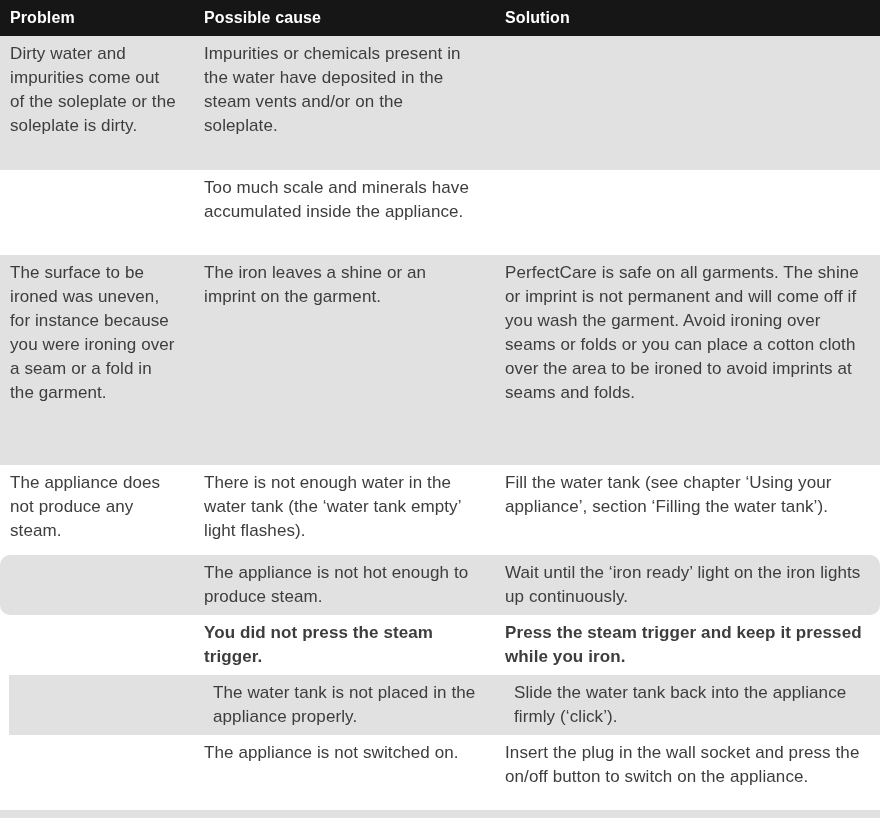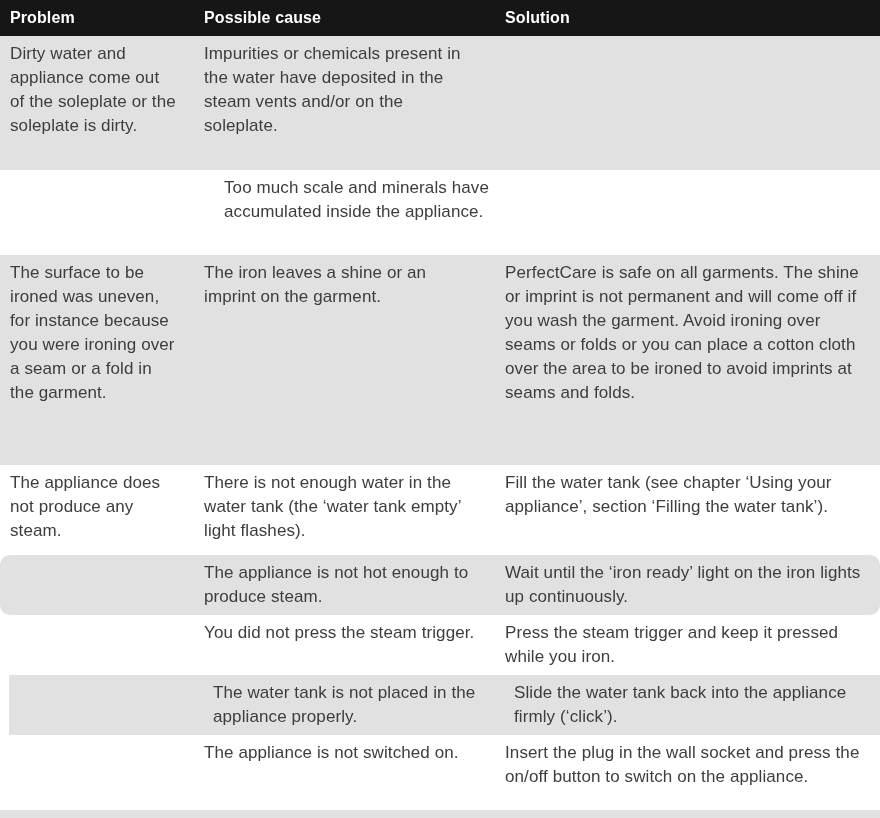--- a/index.html
+++ b/index.html
@@ -34,46 +34,46 @@
   }
   .row.gray{background:var(--row-alt-bg);}
   .row.white{background:var(--row-bg);}
   .cell{
     font-size:17px;
     line-height:24px;
     padding:6px 16px 6px 10px;
     letter-spacing:0.1px;
   }
   .r0{min-height:134px;}
-  .r1{min-height:85px;padding-left:20px;}
+  .r1{min-height:85px;}
   .r2{min-height:210px;}
   .r3{min-height:90px;}
   .r4{min-height:58px;border-radius:10px;}
-  .r5{min-height:57px;}
+  .r5{min-height:57px;font-weight:bold;}
   .r6{min-height:58px;margin-left:9px;}
   .r7{min-height:75px;}
   .bottom-strip{
     width:880px;
     height:13px;
     background:var(--row-alt-bg);
   }
 </style>
 </head>
 <body>
 
 <div class="table">
 
   <div class="row header">
     <div class="cell">Problem</div>
     <div class="cell">Possible cause</div>
     <div class="cell">Solution</div>
   </div>
 
   <div class="row gray r0">
-    <div class="cell">Dirty water and appliance come out of the soleplate or the soleplate is dirty.</div>
+    <div class="cell">Dirty water and impurities come out of the soleplate or the soleplate is dirty.</div>
     <div class="cell">Impurities or chemicals present in the water have deposited in the steam vents and/or on the soleplate.</div>
   </div>
 
   <div class="row white r1">
     <div class="cell"></div>
     <div class="cell">Too much scale and minerals have accumulated inside the appliance.</div>
   </div>
 
   <div class="row gray r2">
     <div class="cell">The surface to be ironed was uneven, for instance because you were ironing over a seam or a fold in the garment.</div>

